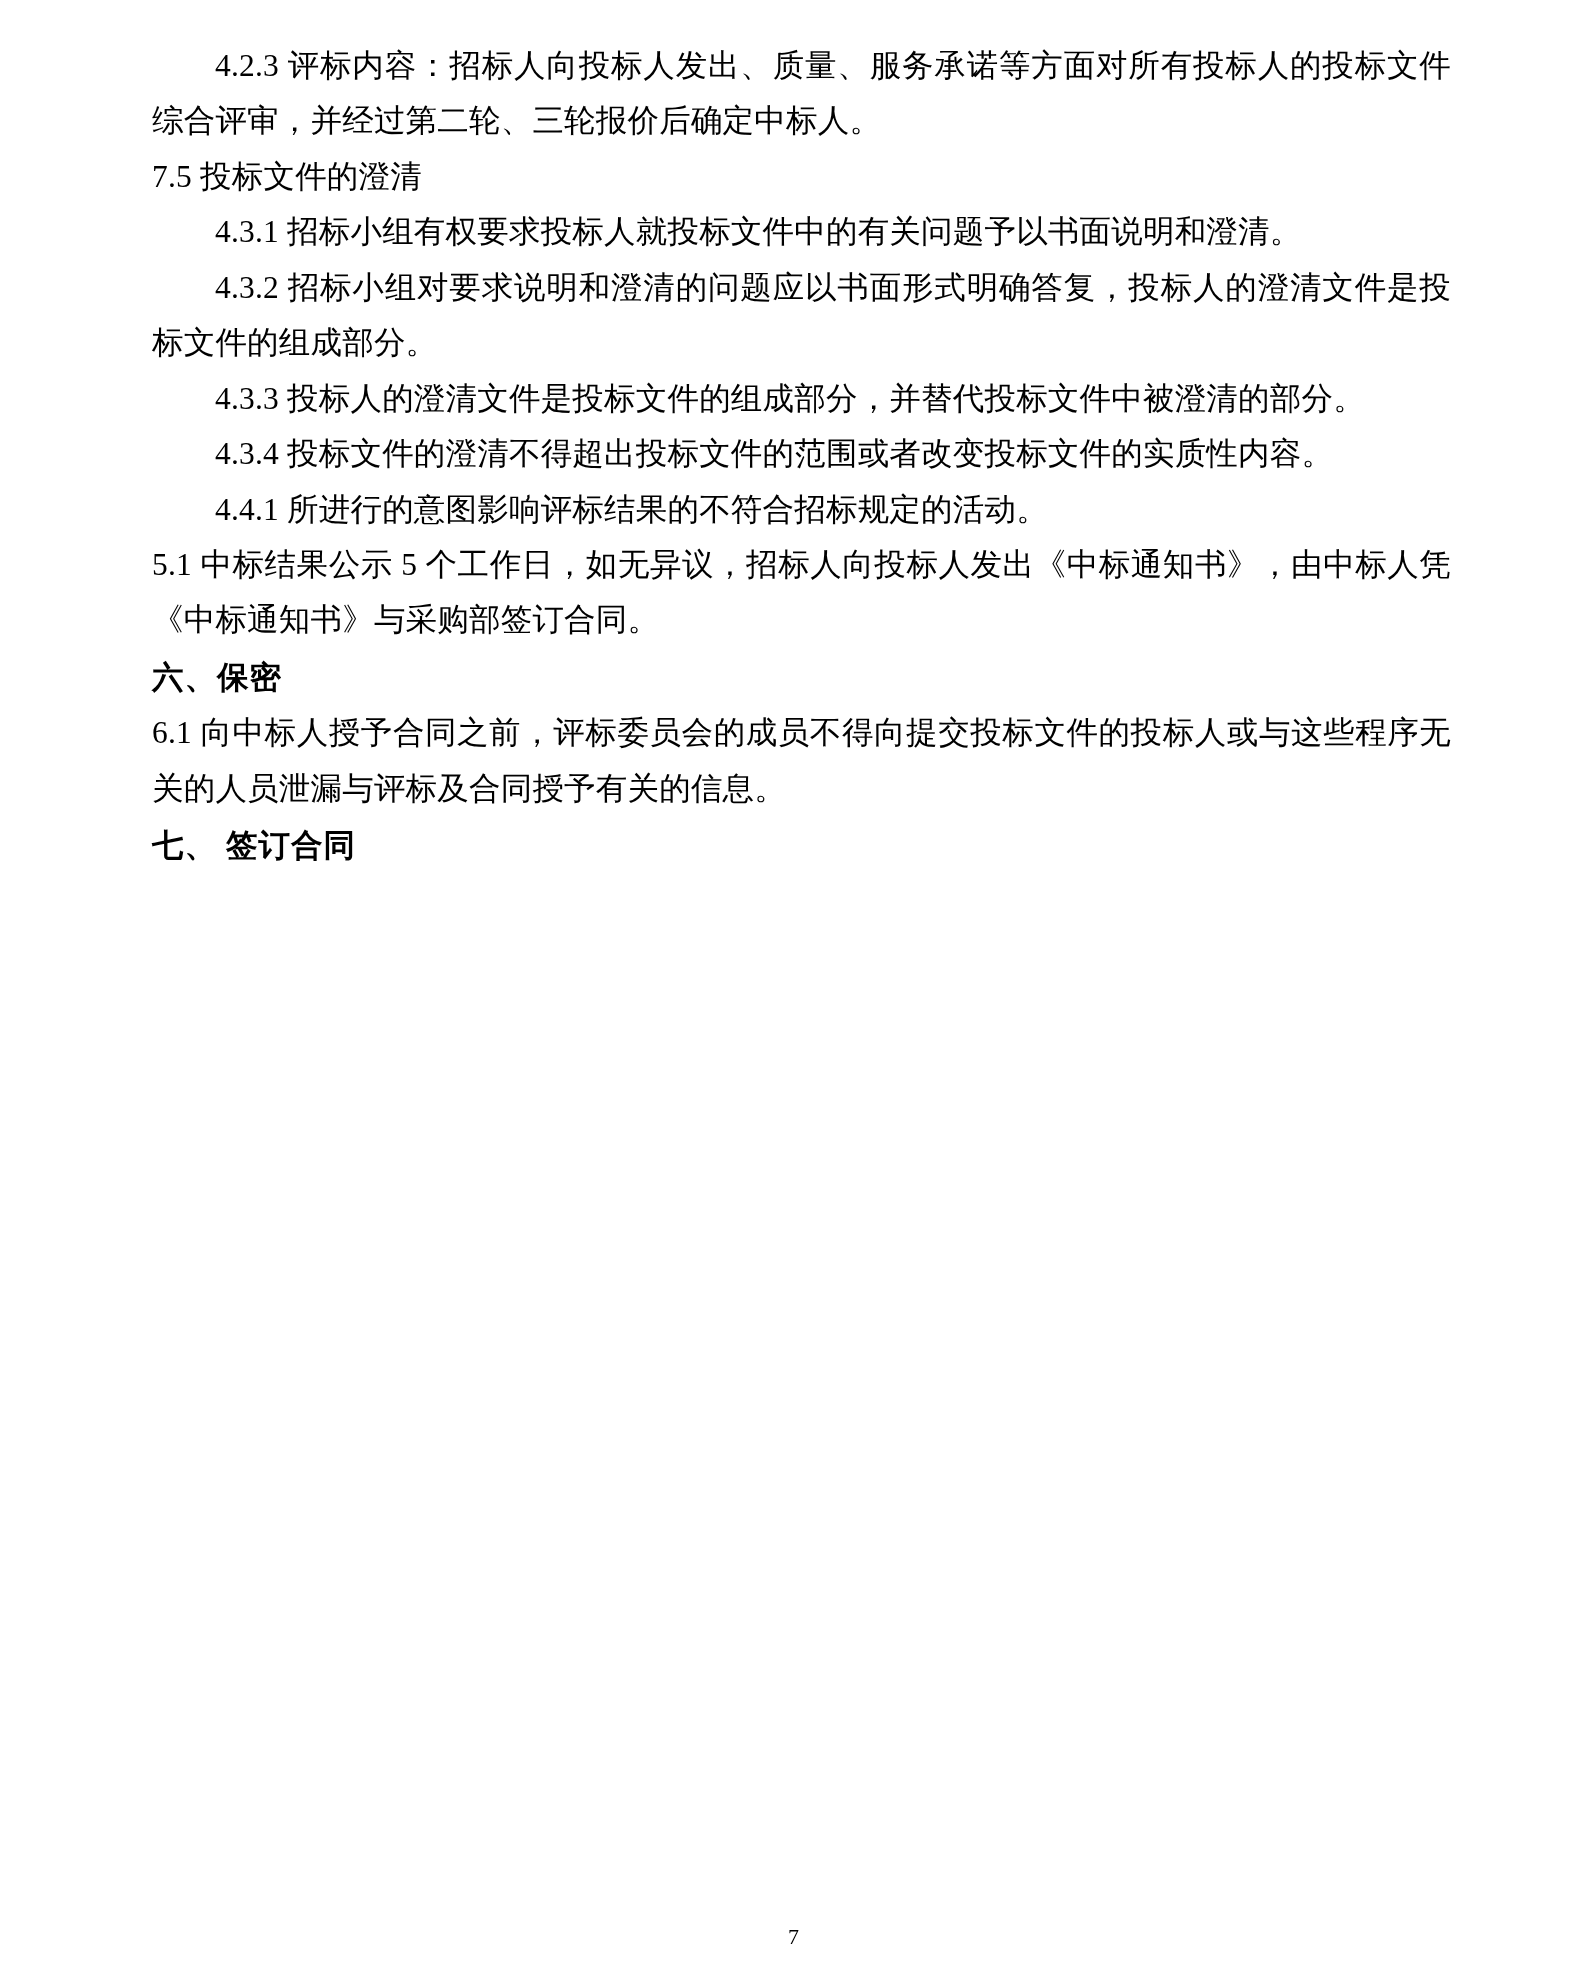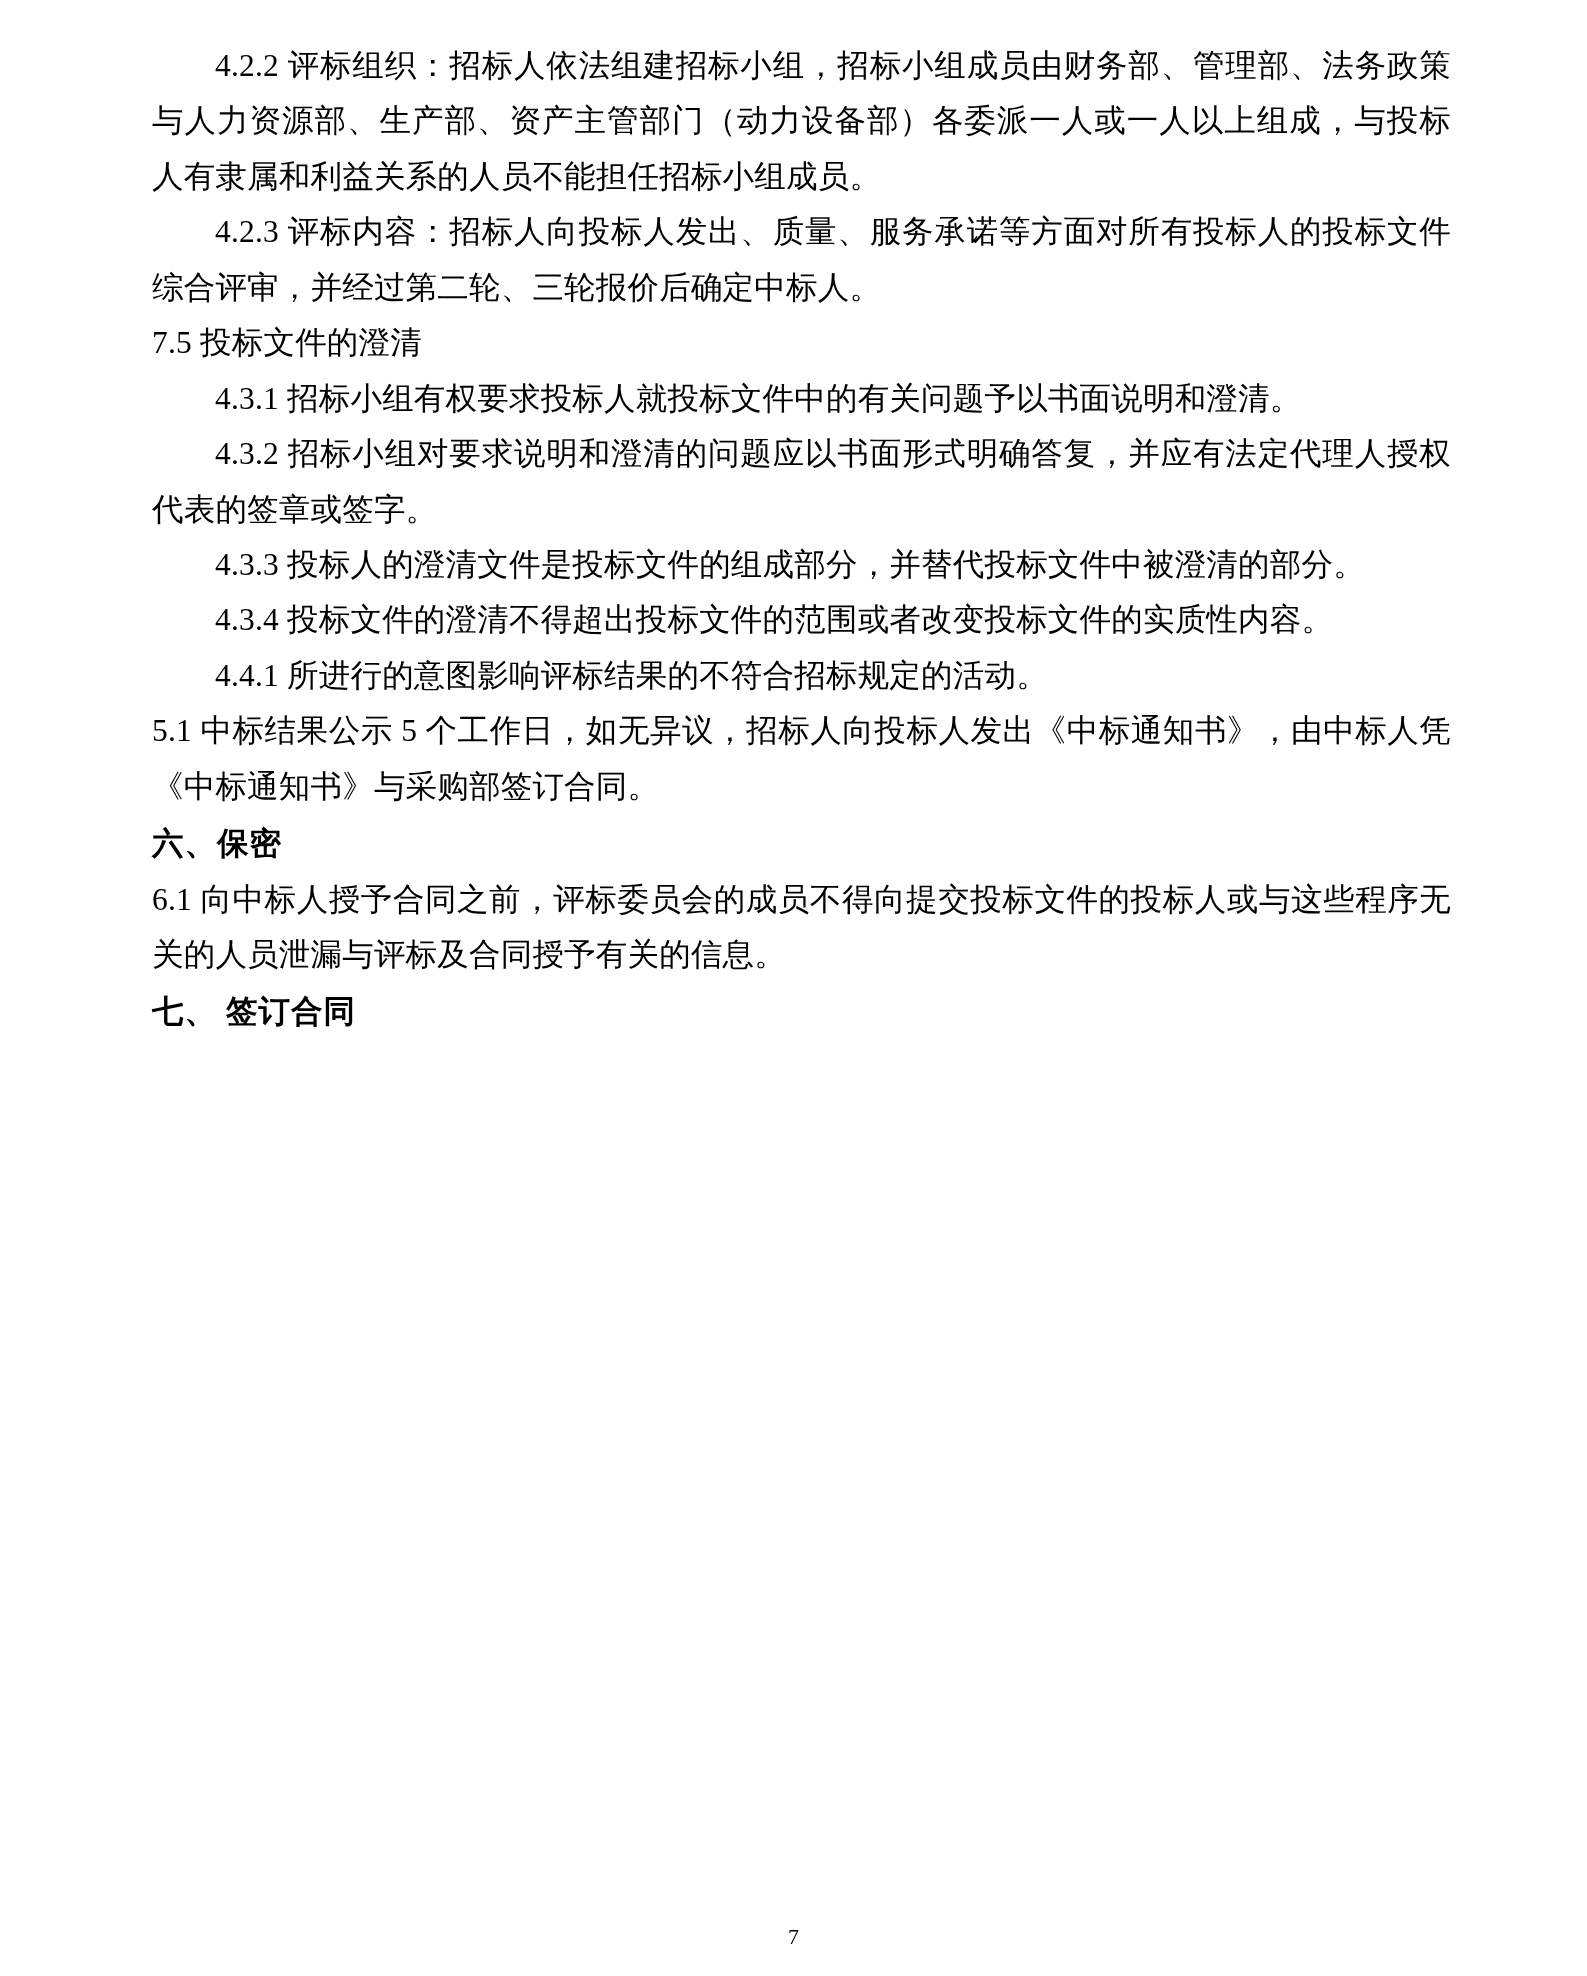--- a/index.html
+++ b/index.html
@@ -58,25 +58,24 @@
     font-family: "Liberation Serif", "DejaVu Serif", serif;
     color: #000000;
   }
 </style>
 </head>
 <body>
 
 <div class="page">
   <div class="doc-body">
 
-    <p class="indent2">4.2.2 评标组织：招标人依法组建招标小组，招标小组成员由财务部、管理部、法务政策与人力资源部、生产部、资产主管部门（动力设备部）各委派一人或一人以上组成，与投标人有隶属和利益关系的人员不能担任招标小组成员。</p>
     <p class="indent2">4.2.3 评标内容：招标人向投标人发出、质量、服务承诺等方面对所有投标人的投标文件综合评审，并经过第二轮、三轮报价后确定中标人。</p>
     <p class="para">7.5 投标文件的澄清</p>
     <p class="indent2">4.3.1 招标小组有权要求投标人就投标文件中的有关问题予以书面说明和澄清。</p>
-    <p class="indent2">4.3.2 招标小组对要求说明和澄清的问题应以书面形式明确答复，并应有法定代理人授权代表的签章或签字。</p>
+    <p class="indent2">4.3.2 招标小组对要求说明和澄清的问题应以书面形式明确答复，投标人的澄清文件是投标文件的组成部分。</p>
     <p class="indent2">4.3.3 投标人的澄清文件是投标文件的组成部分，并替代投标文件中被澄清的部分。</p>
     <p class="indent2">4.3.4 投标文件的澄清不得超出投标文件的范围或者改变投标文件的实质性内容。</p>
     <p class="indent2">4.4.1 所进行的意图影响评标结果的不符合招标规定的活动。</p>
     <p class="para">5.1 中标结果公示 5 个工作日，如无异议，招标人向投标人发出《中标通知书》，由中标人凭《中标通知书》与采购部签订合同。</p>
     <p class="heading heading-gap">六、保密</p>
     <p class="para">6.1 向中标人授予合同之前，评标委员会的成员不得向提交投标文件的投标人或与这些程序无关的人员泄漏与评标及合同授予有关的信息。</p>
     <p class="heading heading-gap">七、 签订合同</p>
 
   </div>
   <div class="page-number">7</div>

